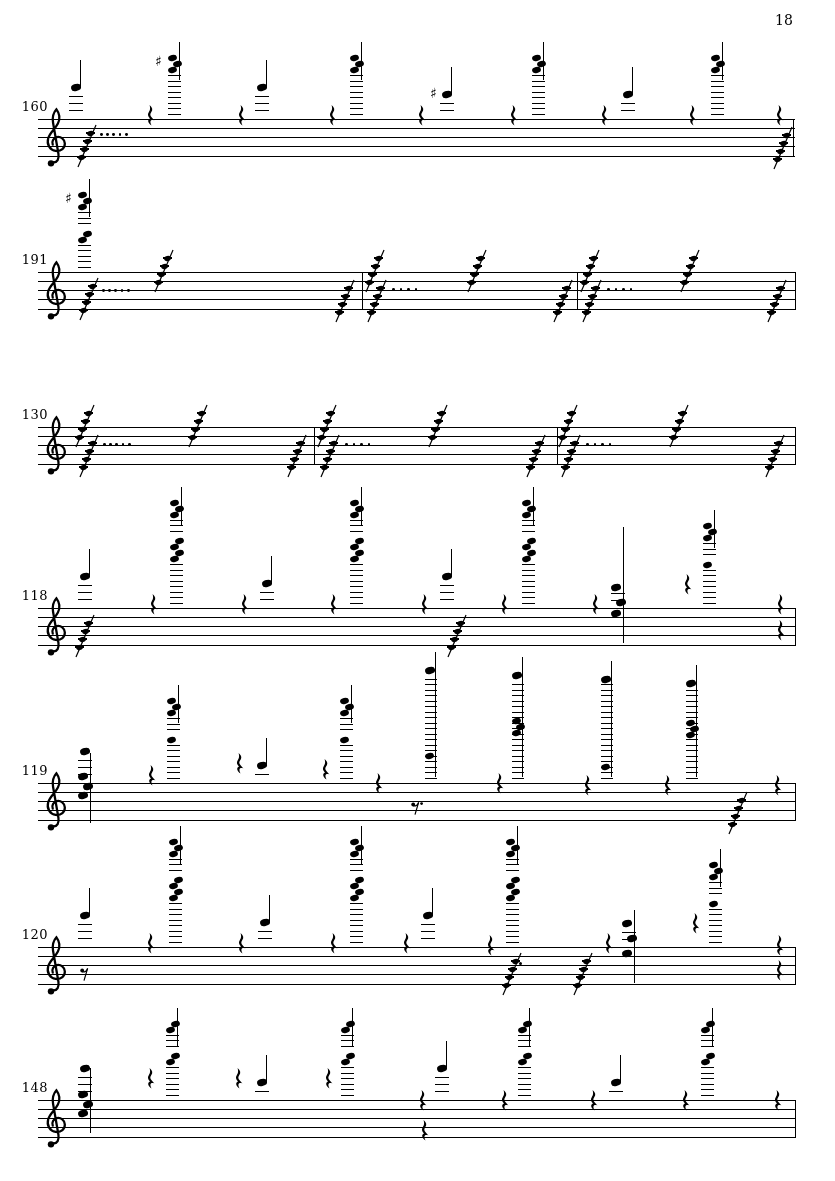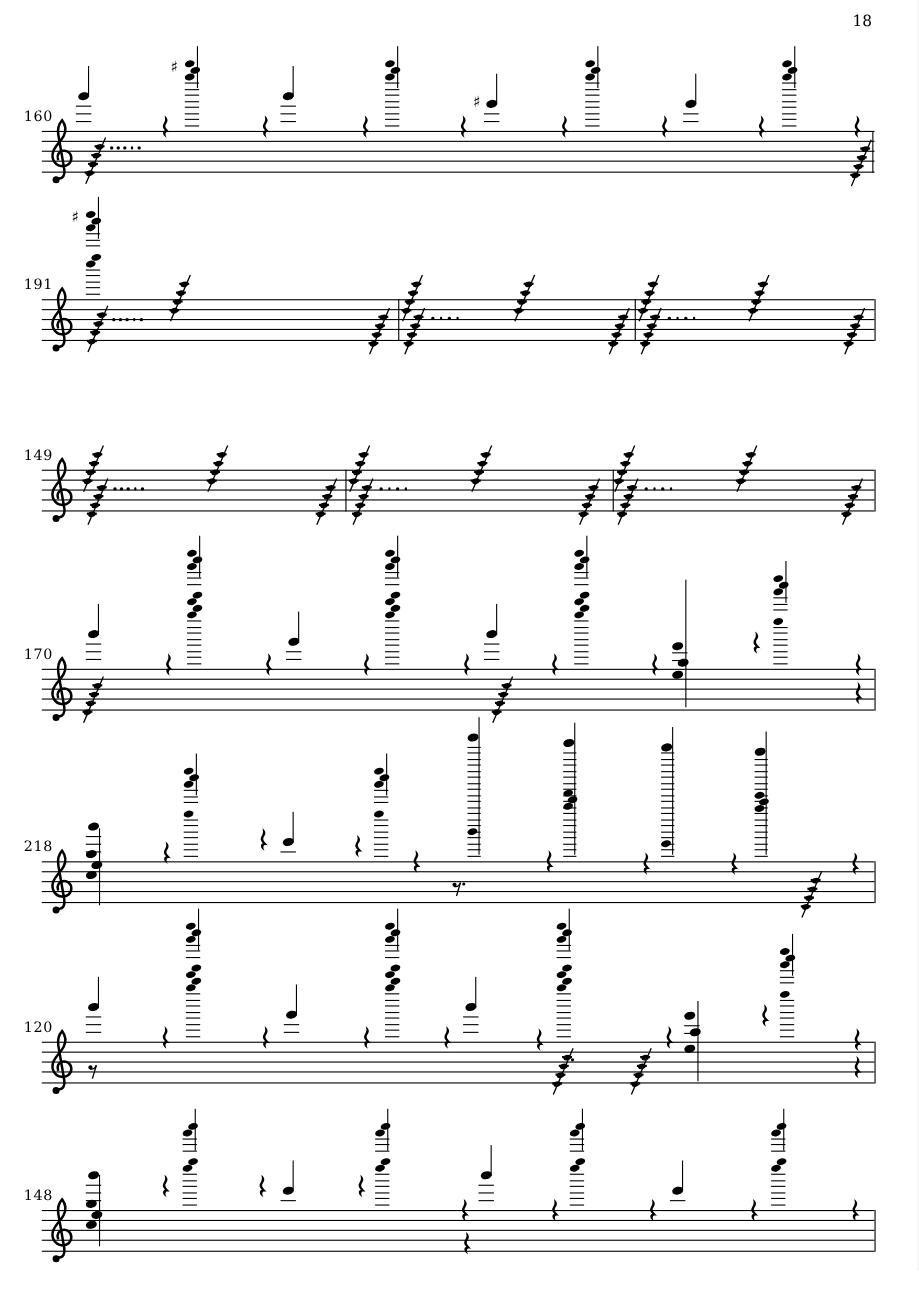--- a/index.html
+++ b/index.html
@@ -357,21 +357,21 @@
           <div class="head" style="left: 774px; top: 293.5px; width: 7px; height: 5px;"></div>
           <div class="ledger" style="left: 776px; top: 287.4px; width: 9px;"></div>
           <div class="head" style="left: 777px; top: 285.5px; width: 7px; height: 5px;"></div>
           <svg width="22" height="44" style="left: 766px; top: 280px;">
             <line x1="2" y1="42" x2="20" y2="0" stroke="#000" stroke-width="1.2"></line>
           </svg>
         </div>
         <div class="bar" style="left: 795px; top: 271.5px; height: 38.5px;"></div>
       </div>
       <div class="abs" style="left: 0px; top: 0px;">
-        <div class="mnum" style="left: 10px; top: 407px; width: 38px;">149</div>
+        <div class="mnum" style="left: 10px; top: 407px; width: 38px;">130</div>
         <div class="staffline" style="left: 38px; top: 426.5px; width: 757px;"></div>
         <div class="staffline" style="left: 38px; top: 435.8px; width: 757px;"></div>
         <div class="staffline" style="left: 38px; top: 445.1px; width: 757px;"></div>
         <div class="staffline" style="left: 38px; top: 454.4px; width: 757px;"></div>
         <div class="staffline" style="left: 38px; top: 463.7px; width: 757px;"></div>
         <svg width="25" height="63" viewBox="0 0 24 61" style="left: 42px; top: 413px;">
           <path d="M10.5 55.4 C14.8 56 16.6 52 15.8 47.2 L10.6 17.2 C9.8 12.2 10.8 7.6 13.9 4.2 C16.9 8.2 17.6 13.4 15.3 18 C12.8 23 7.6 26.6 5.9 32.2 C4.1 38.2 7.7 43.8 13.2 44.5 C18.5 45.2 22.2 41.7 22 37.2 C21.8 32.9 18.1 30.3 14.3 31.1 C10.9 31.8 9.1 35.2 10.3 38.4" fill="none" stroke="#000" stroke-width="2.2" stroke-linecap="round"></path>
           <circle cx="8.6" cy="56.5" r="3.1" fill="#000"></circle>
         </svg>
         <div class="abs" style="left: 0px; top: 0px;">
@@ -547,21 +547,21 @@
           <div class="head" style="left: 772px; top: 448.5px; width: 7px; height: 5px;"></div>
           <div class="ledger" style="left: 774px; top: 442.4px; width: 9px;"></div>
           <div class="head" style="left: 775px; top: 440.5px; width: 7px; height: 5px;"></div>
           <svg width="22" height="44" style="left: 764px; top: 435px;">
             <line x1="2" y1="42" x2="20" y2="0" stroke="#000" stroke-width="1.2"></line>
           </svg>
         </div>
         <div class="bar" style="left: 795px; top: 426.5px; height: 38.5px;"></div>
       </div>
       <div class="abs" style="left: 0px; top: 0px;">
-        <div class="mnum" style="left: 10px; top: 588px; width: 38px;">170</div>
+        <div class="mnum" style="left: 10px; top: 588px; width: 38px;">118</div>
         <div class="staffline" style="left: 38px; top: 607.5px; width: 757px;"></div>
         <div class="staffline" style="left: 38px; top: 616.8px; width: 757px;"></div>
         <div class="staffline" style="left: 38px; top: 626.1px; width: 757px;"></div>
         <div class="staffline" style="left: 38px; top: 635.4px; width: 757px;"></div>
         <div class="staffline" style="left: 38px; top: 644.7px; width: 757px;"></div>
         <svg width="25" height="63" viewBox="0 0 24 61" style="left: 42px; top: 594px;">
           <path d="M10.5 55.4 C14.8 56 16.6 52 15.8 47.2 L10.6 17.2 C9.8 12.2 10.8 7.6 13.9 4.2 C16.9 8.2 17.6 13.4 15.3 18 C12.8 23 7.6 26.6 5.9 32.2 C4.1 38.2 7.7 43.8 13.2 44.5 C18.5 45.2 22.2 41.7 22 37.2 C21.8 32.9 18.1 30.3 14.3 31.1 C10.9 31.8 9.1 35.2 10.3 38.4" fill="none" stroke="#000" stroke-width="2.2" stroke-linecap="round"></path>
           <circle cx="8.6" cy="56.5" r="3.1" fill="#000"></circle>
         </svg>
         <div class="ledger" style="left: 78px; top: 599px; width: 14px;"></div>
@@ -715,21 +715,21 @@
         </div>
         <svg width="10" height="21" viewBox="0 0 10 21" style="left: 777px; top: 594px;">
           <path d="M2.6 0 C5.6 2.6 6.0 4.8 4.2 7.2 C2.8 9.2 3.0 10.6 5.0 12.8 L7.4 15.4 C3.9 14.4 2.2 15.8 4.5 20.4 C0.8 18 0.1 14.7 3.0 13.5 C0.6 11 0.4 9.2 2.0 6.8 C3.4 4.8 3.3 2.8 2.6 0 Z" fill="#000"></path>
         </svg>
         <svg width="10" height="21" viewBox="0 0 10 21" style="left: 777px; top: 620px;">
           <path d="M2.6 0 C5.6 2.6 6.0 4.8 4.2 7.2 C2.8 9.2 3.0 10.6 5.0 12.8 L7.4 15.4 C3.9 14.4 2.2 15.8 4.5 20.4 C0.8 18 0.1 14.7 3.0 13.5 C0.6 11 0.4 9.2 2.0 6.8 C3.4 4.8 3.3 2.8 2.6 0 Z" fill="#000"></path>
         </svg>
         <div class="bar" style="left: 795px; top: 607.5px; height: 38.5px;"></div>
       </div>
       <div class="abs" style="left: 0px; top: 0px;">
-        <div class="mnum" style="left: 10px; top: 763px; width: 38px;">218</div>
+        <div class="mnum" style="left: 10px; top: 763px; width: 38px;">119</div>
         <div class="staffline" style="left: 38px; top: 782.5px; width: 757px;"></div>
         <div class="staffline" style="left: 38px; top: 791.8px; width: 757px;"></div>
         <div class="staffline" style="left: 38px; top: 801.1px; width: 757px;"></div>
         <div class="staffline" style="left: 38px; top: 810.4px; width: 757px;"></div>
         <div class="staffline" style="left: 38px; top: 819.7px; width: 757px;"></div>
         <svg width="25" height="63" viewBox="0 0 24 61" style="left: 42px; top: 769px;">
           <path d="M10.5 55.4 C14.8 56 16.6 52 15.8 47.2 L10.6 17.2 C9.8 12.2 10.8 7.6 13.9 4.2 C16.9 8.2 17.6 13.4 15.3 18 C12.8 23 7.6 26.6 5.9 32.2 C4.1 38.2 7.7 43.8 13.2 44.5 C18.5 45.2 22.2 41.7 22 37.2 C21.8 32.9 18.1 30.3 14.3 31.1 C10.9 31.8 9.1 35.2 10.3 38.4" fill="none" stroke="#000" stroke-width="2.2" stroke-linecap="round"></path>
           <circle cx="8.6" cy="56.5" r="3.1" fill="#000"></circle>
         </svg>
         <div class="ledger" style="left: 78px; top: 774px; width: 14px;"></div>

